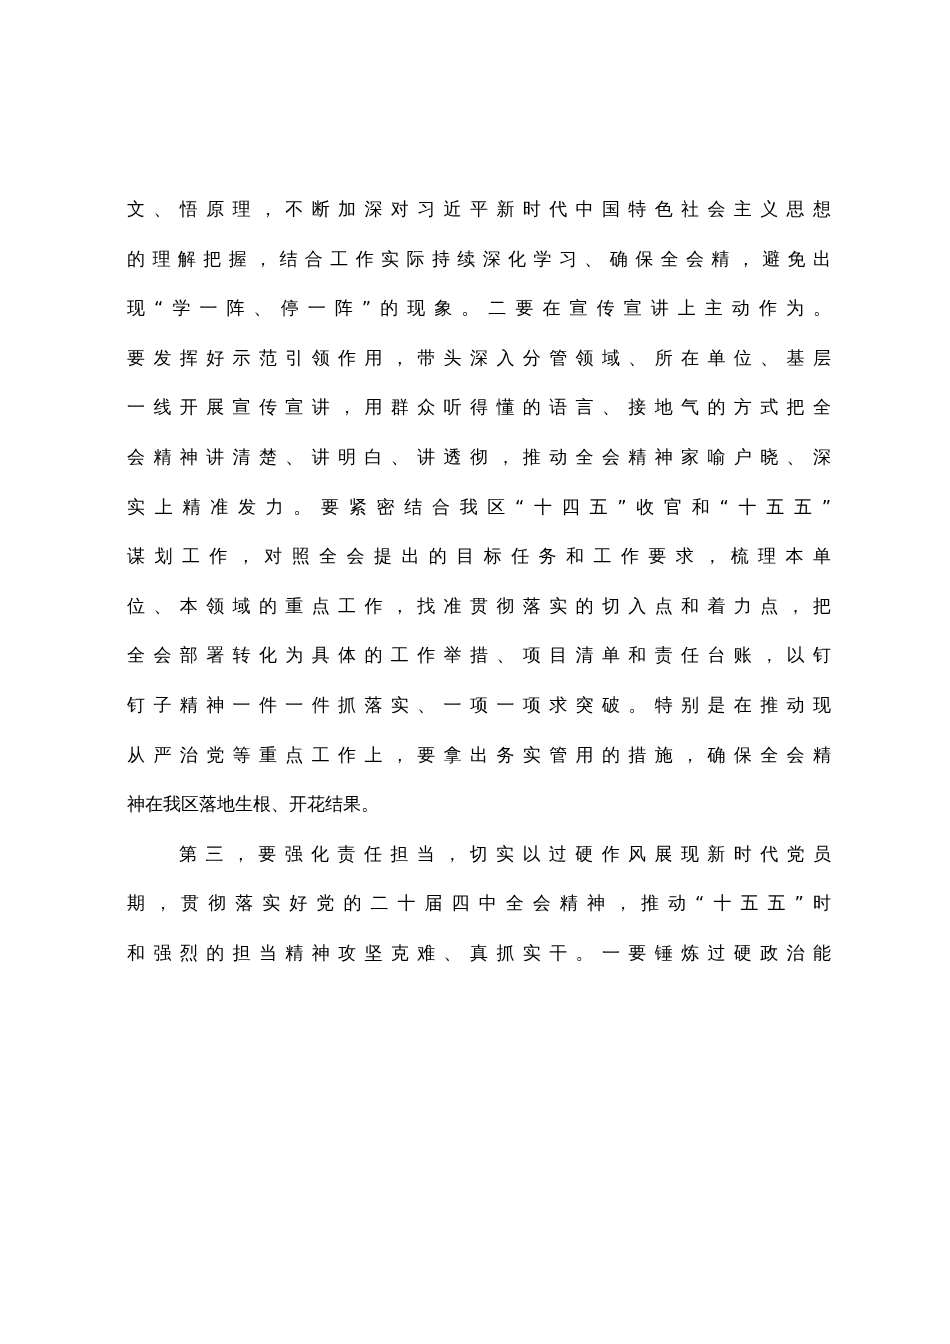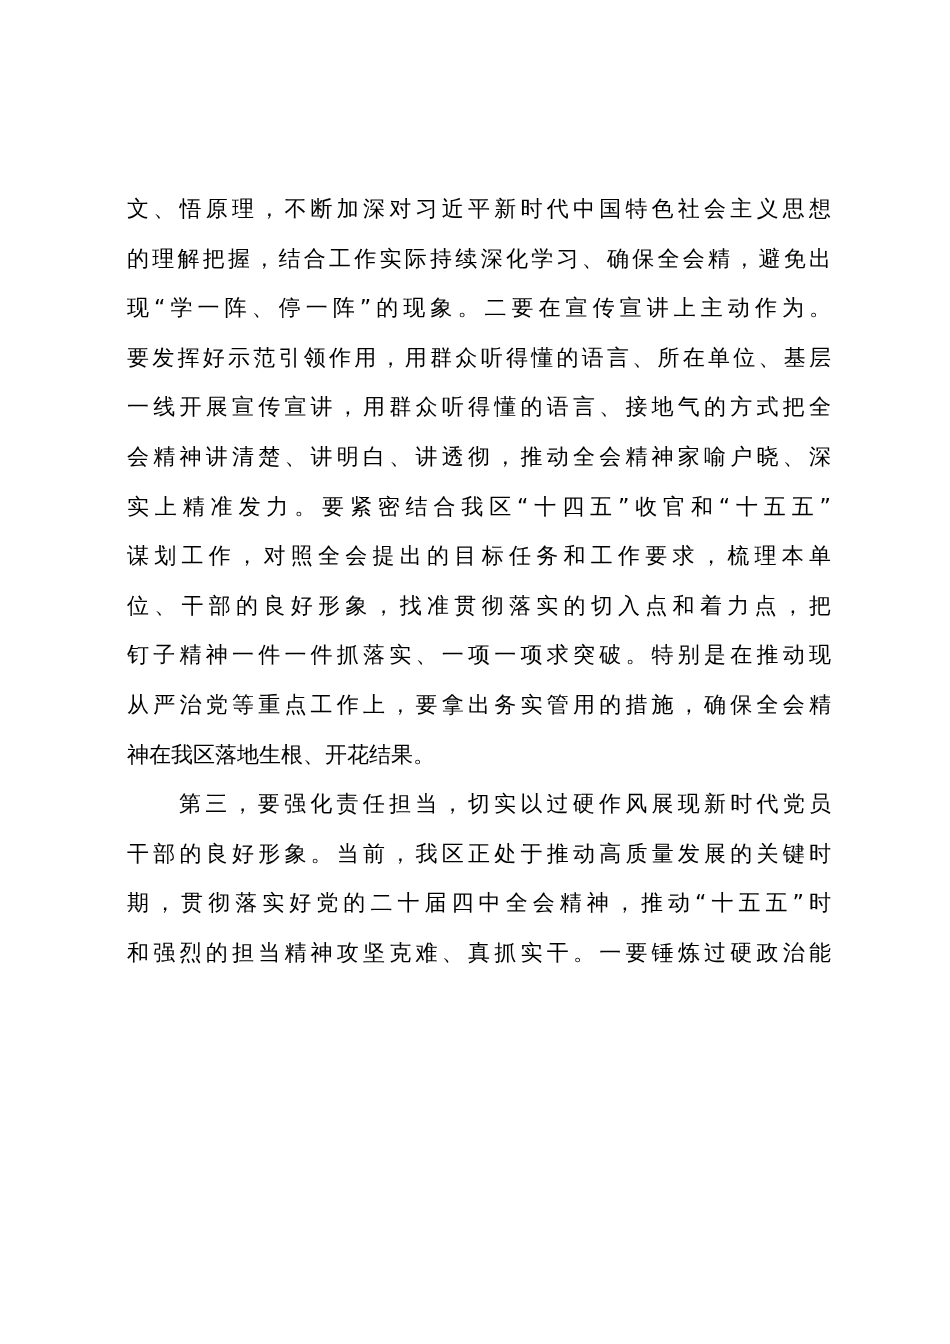--- a/index.html
+++ b/index.html
@@ -17,57 +17,56 @@
   }
   .page {
     position: absolute;
     left: 127px;
     top: 184px;
     width: 704px;
   }
   .line {
     height: 49.6px;
     line-height: 49.6px;
-    font-size: 22px;
+    font-size: 18px;
     white-space: nowrap;
     text-align: justify;
     text-align-last: justify;
     letter-spacing: 0;
   }
   .line.last {
     text-align-last: left;
-    font-family: Liberation Serif, serif;
   }
   .line.indent {
     padding-left: 52px;
   }
   .bold {
     font-weight: normal;
   }
 </style>
 </head>
 <body>
 
 <div class="page">
 
   <div>
     <div class="line">文、悟原理，不断加深对习近平新时代中国特色社会主义思想</div>
     <div class="line">的理解把握，结合工作实际持续深化学习、确保全会精，避免出</div>
     <div class="line">现“学一阵、停一阵”的现象。二要在宣传宣讲上主动作为。</div>
-    <div class="line">要发挥好示范引领作用，用群众听得懂的语言、所在单位、基层</div>
+    <div class="line">要发挥好示范引领作用，带头深入分管领域、所在单位、基层</div>
     <div class="line">一线开展宣传宣讲，用群众听得懂的语言、接地气的方式把全</div>
     <div class="line">会精神讲清楚、讲明白、讲透彻，推动全会精神家喻户晓、深</div>
     <div class="line">实上精准发力。要紧密结合我区“十四五”收官和“十五五”</div>
     <div class="line">谋划工作，对照全会提出的目标任务和工作要求，梳理本单</div>
-    <div class="line">位、干部的良好形象，找准贯彻落实的切入点和着力点，把</div>
+    <div class="line">位、本领域的重点工作，找准贯彻落实的切入点和着力点，把</div>
+    <div class="line">全会部署转化为具体的工作举措、项目清单和责任台账，以钉</div>
     <div class="line">钉子精神一件一件抓落实、一项一项求突破。特别是在推动现</div>
     <div class="line">从严治党等重点工作上，要拿出务实管用的措施，确保全会精</div>
     <div class="line last">神在我区落地生根、开花结果。</div>
   </div>
 
   <div>
     <div class="line indent bold">第三，要强化责任担当，切实以过硬作风展现新时代党员</div>
-    <div class="line"><span class="bold">干部的良好形象。</span><span>当前，我区正处于推动高质量发展的关键时</span></div>
     <div class="line">期，贯彻落实好党的二十届四中全会精神，推动“十五五”时</div>
     <div class="line">和强烈的担当精神攻坚克难、真抓实干。一要锤炼过硬政治能</div>
   </div>
 
 </div>
 
 </body></html>

